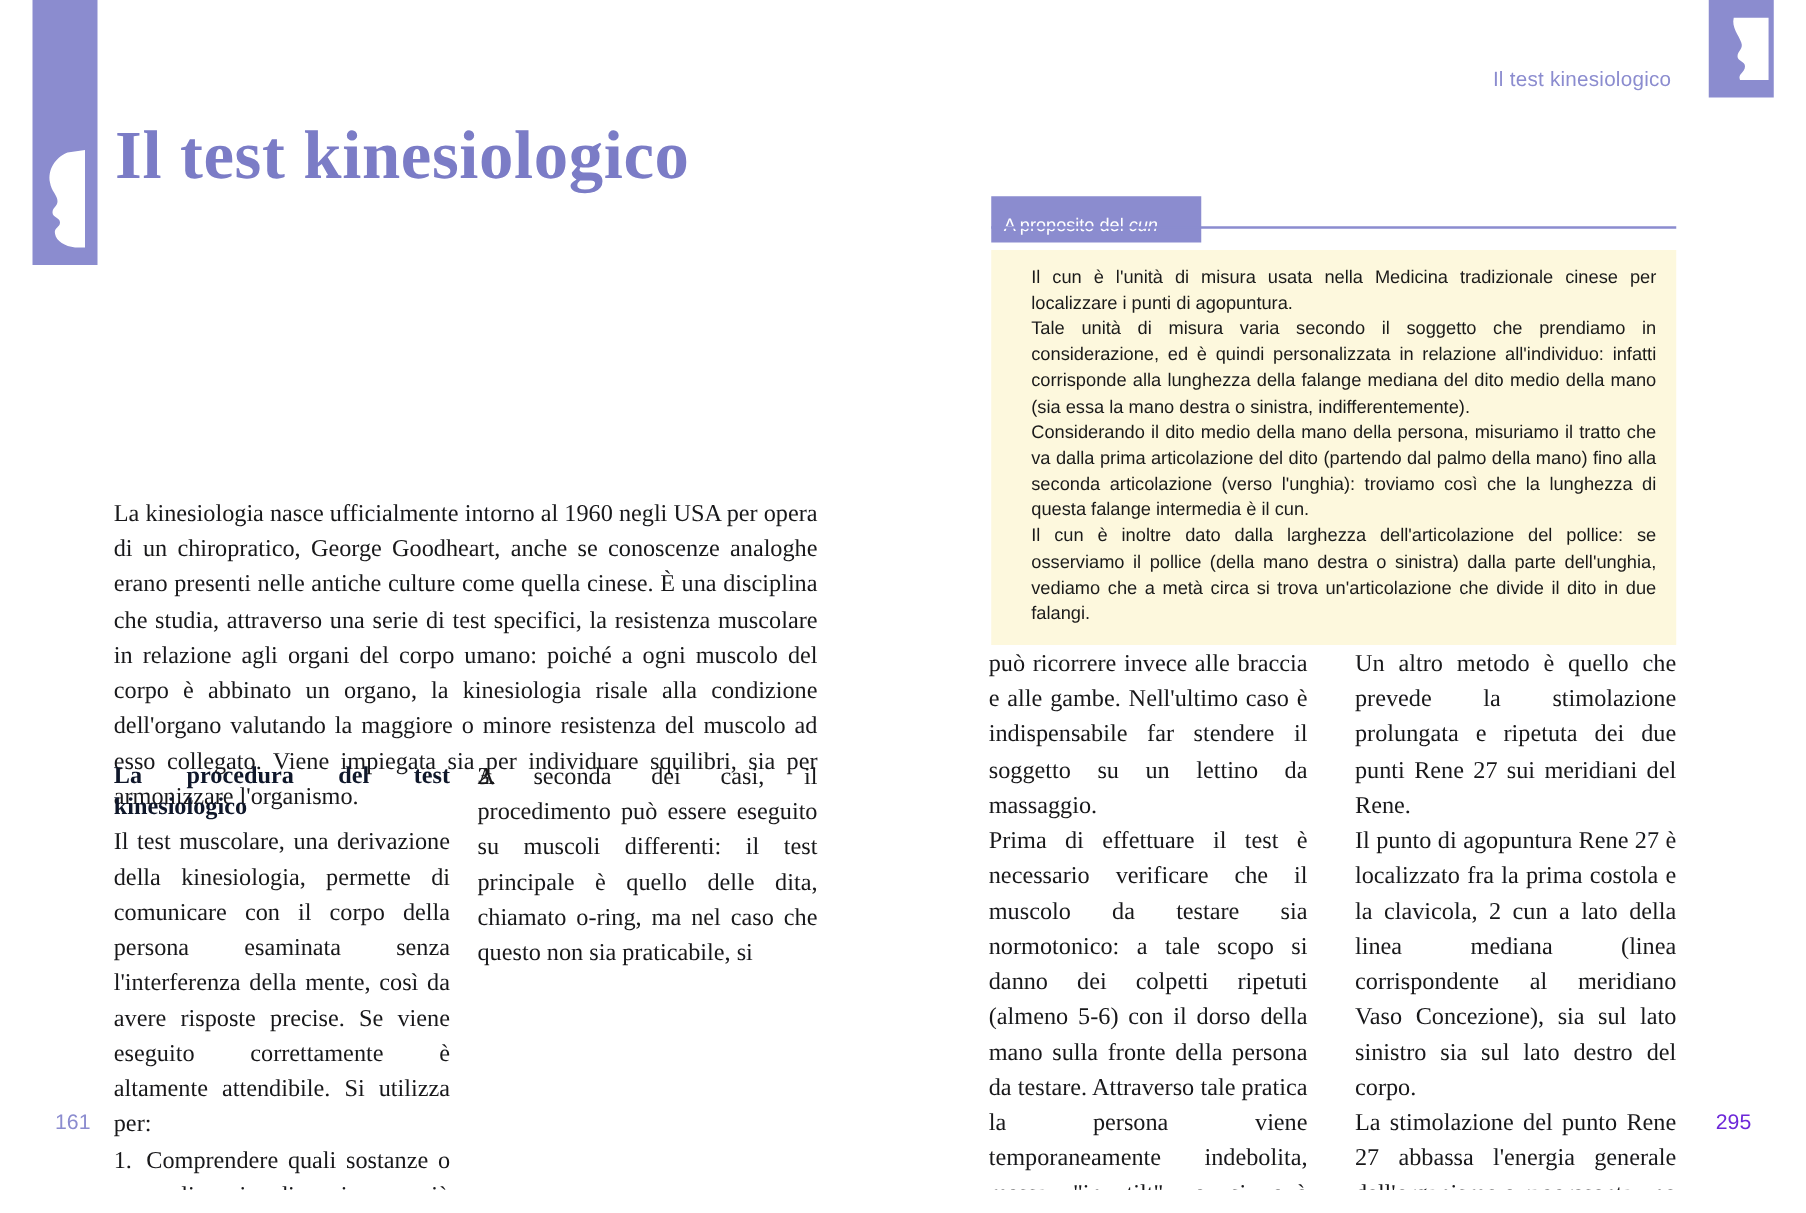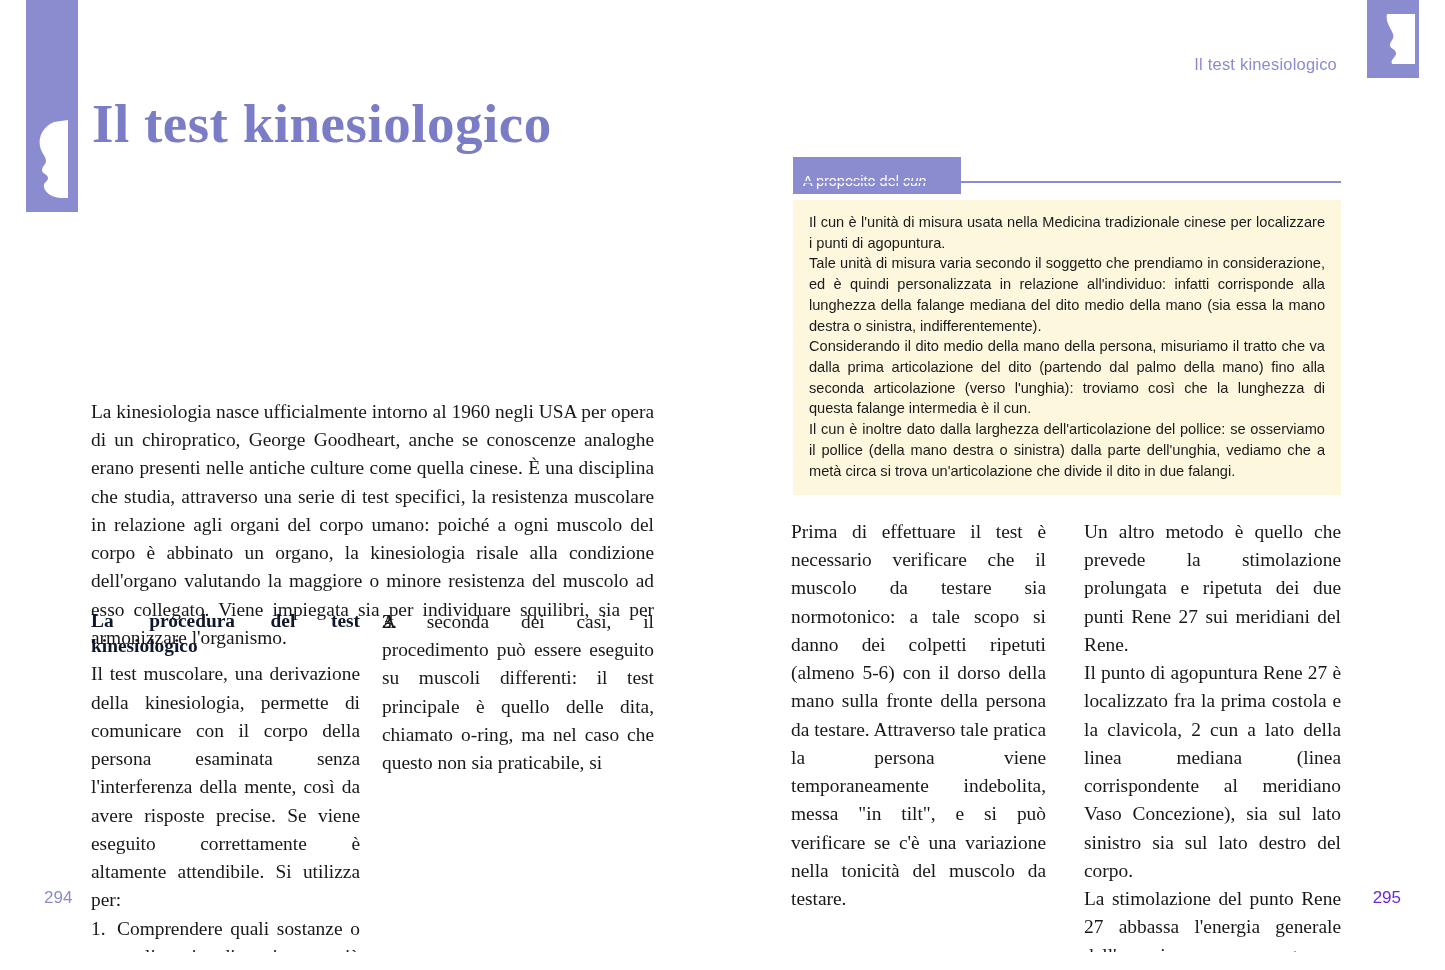--- a/index.html
+++ b/index.html
@@ -160,21 +160,21 @@
     position: absolute;
     left: 0;
     top: 24px;
     width: 548px;
     height: 2px;
     background: #8b8ccf;
   }
   .box-body {
     margin-top: 6px;
     background: #fdf8dd;
-    padding: 12px 16px 14px 16px;
+    padding: 12px 16px 14px 32px;
     font-family: "Liberation Sans", sans-serif;
     font-size: 14.6px;
     line-height: 1.42;
     color: #1a1a1a;
     text-align: justify;
   }
   .box-body p { margin: 0; }
 
   .col-right-a {
     position: absolute;
@@ -277,25 +277,26 @@
     <div class="box-tab-rule"></div>
     <div class="box-body">
       <p>Il cun è l'unità di misura usata nella Medicina tradizionale cinese per localizzare i punti di agopuntura.</p>
       <p>Tale unità di misura varia secondo il soggetto che prendiamo in considerazione, ed è quindi personalizzata in relazione all'individuo: infatti corrisponde alla lunghezza della falange mediana del dito medio della mano (sia essa la mano destra o sinistra, indifferentemente).</p>
       <p>Considerando il dito medio della mano della persona, misuriamo il tratto che va dalla prima articolazione del dito (partendo dal palmo della mano) fino alla seconda articolazione (verso l'unghia): troviamo così che la lunghezza di questa falange intermedia è il cun.</p>
       <p>Il cun è inoltre dato dalla larghezza dell'articolazione del pollice: se osserviamo il pollice (della mano destra o sinistra) dalla parte dell'unghia, vediamo che a metà circa si trova un'articolazione che divide il dito in due falangi.</p>
     </div>
   </div>
 
   <div class="col-right-a">
+    <p>può ricorrere invece alle braccia e alle gambe. Nell'ultimo caso è indispensabile far stendere il soggetto su un lettino da massaggio.</p>
     <p>Prima di effettuare il test è necessario verificare che il muscolo da testare sia normotonico: a tale scopo si danno dei colpetti ripetuti (almeno 5-6) con il dorso della mano sulla fronte della persona da testare. Attraverso tale pratica la persona viene temporaneamente indebolita, messa "in tilt", e si può verificare se c'è una variazione nella tonicità del muscolo da testare.</p>
   </div>
 
   <div class="col-right-b">
     <p>Un altro metodo è quello che prevede la stimolazione prolungata e ripetuta dei due punti Rene 27 sui meridiani del Rene.</p>
     <p>Il punto di agopuntura Rene 27 è localizzato fra la prima costola e la clavicola, 2 cun a lato della linea mediana (linea corrispondente al meridiano Vaso Concezione), sia sul lato sinistro sia sul lato destro del corpo.</p>
     <p>La stimolazione del punto Rene 27 abbassa l'energia generale dell'organismo e rappresenta uno dei sistemi per verificare la normotonicità del muscolo che vogliamo utilizzare per il test.</p>
   </div>
 
-  <div class="folio-left">294</div>
+  <div class="folio-left">161</div>
   <div class="folio-right">295</div>
 
 </div>
 
 </body></html>

